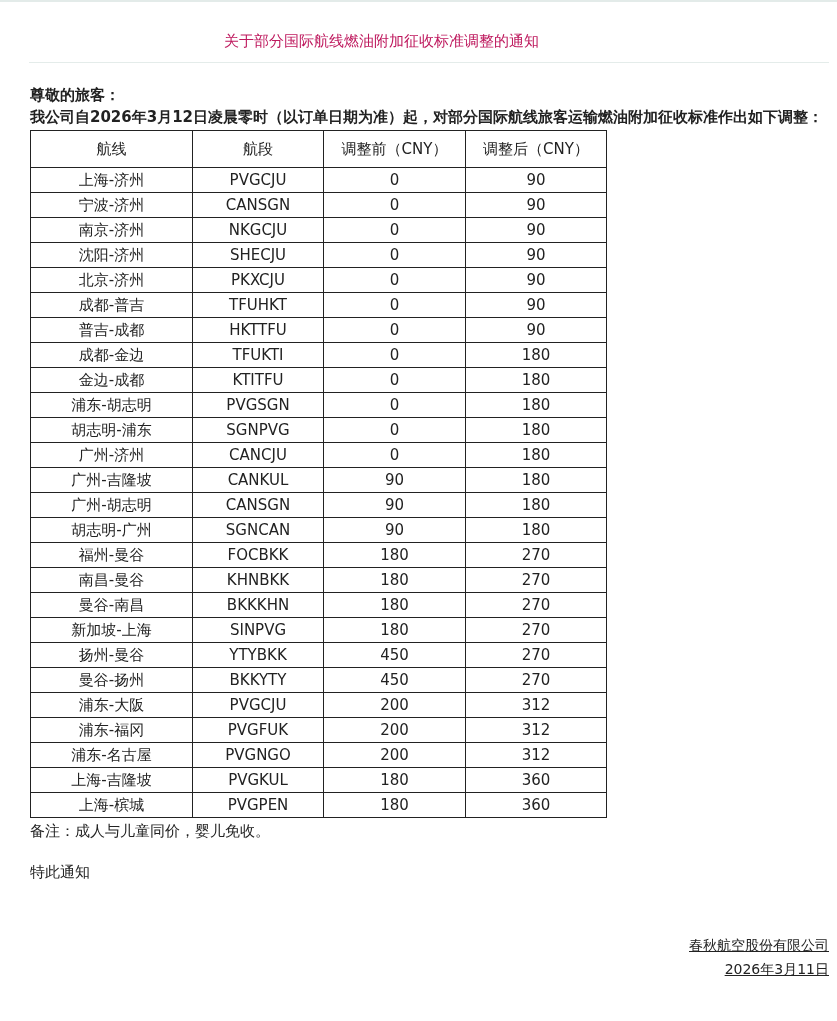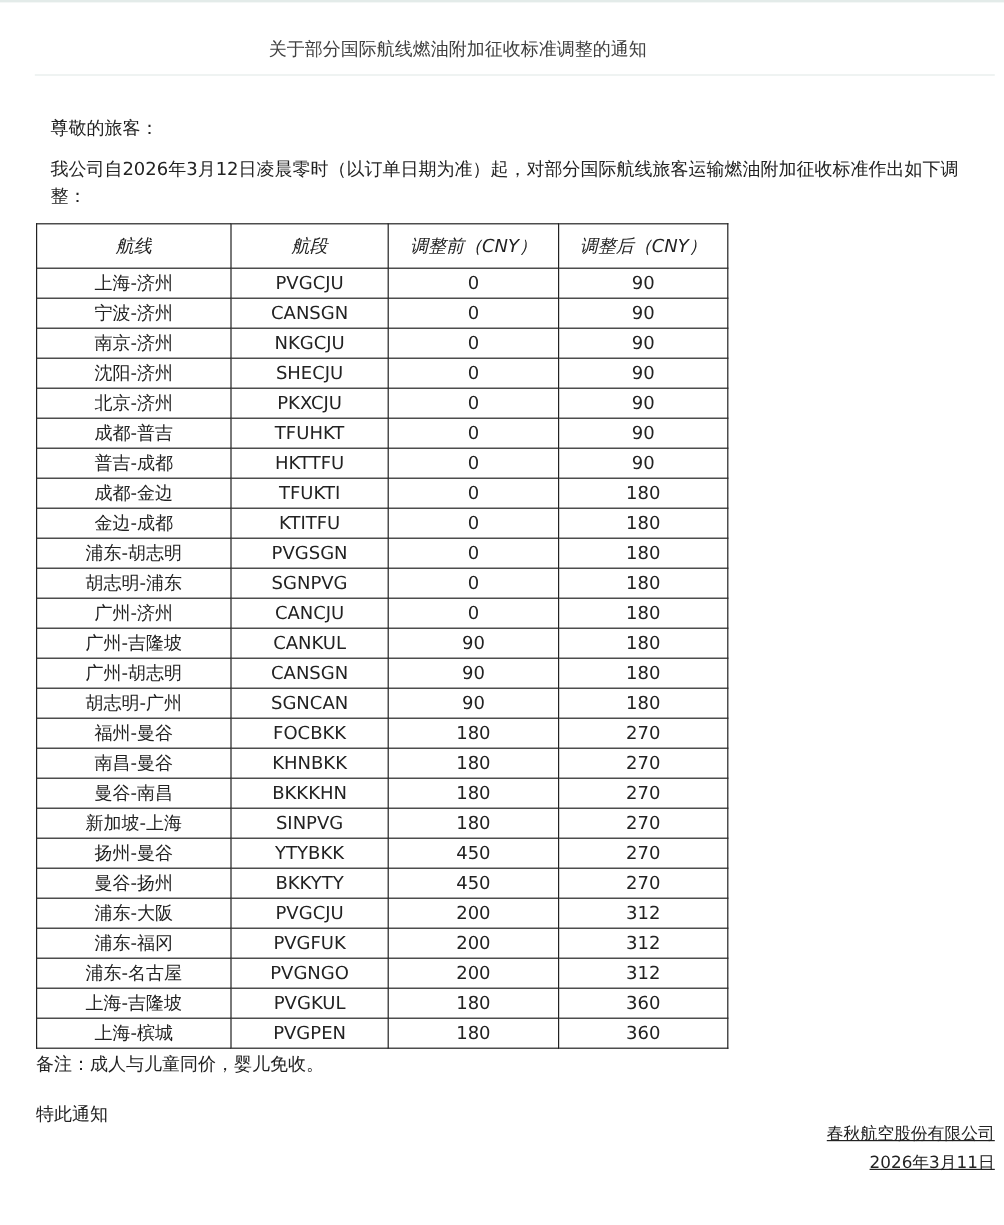--- a/index.html
+++ b/index.html
@@ -20,51 +20,51 @@
       left: 0; top: 0;
       width: 837px; height: 2px;
       background: #e3ebe9;
     }
     .title {
       position: absolute;
       left: 0; top: 30px;
       width: 763px;
       text-align: center;
       font-size: 15px;
-      color: #404040;
+      color: #be185d;
       line-height: 22px;
     }
     .title-rule {
       position: absolute;
       left: 29px; top: 62px;
       width: 800px; height: 1px;
       background: #e4ecea;
     }
     .content {
       position: absolute;
       left: 30px; top: 84px;
       width: 800px;
       font-size: 15px;
       line-height: 22px;
       color: #222222;
     }
-    .para { margin: 12px; }
+    .para { margin: 0; font-weight: bold; }
     table.fees {
       border-collapse: collapse;
       margin-top: 2px;
       font-size: 15px;
       color: #222222;
     }
     table.fees th, table.fees td {
       border: 1px solid #222222;
       text-align: center;
       padding: 0;
       font-weight: normal;
     }
-    table.fees th { height: 36px; font-style: italic; }
+    table.fees th { height: 36px; }
     table.fees td { height: 24px; line-height: 24px; }
     .c1 { width: 161px; }
     .c2 { width: 130px; }
     .c3 { width: 141px; }
     .c4 { width: 140px; }
     .remark { margin: 2px 0 0 0; }
     .closing { margin: 19px 0 0 0; }
     .signature {
       position: absolute;
       right: 8px; top: 933px;

